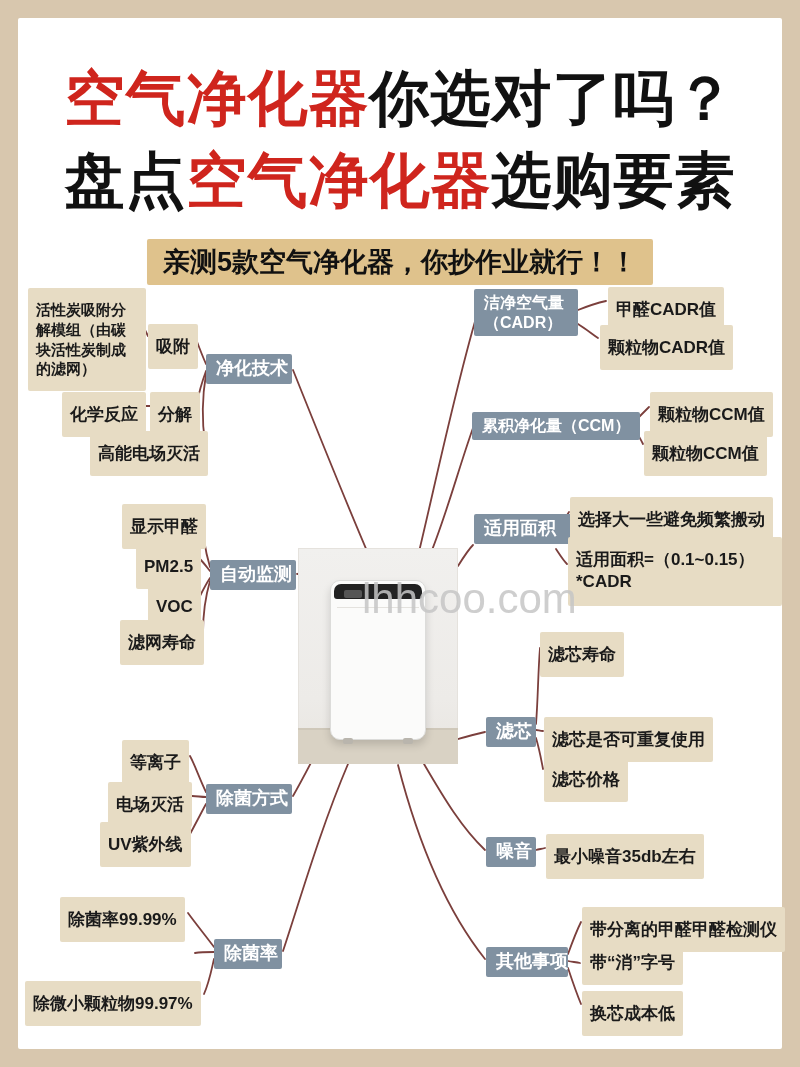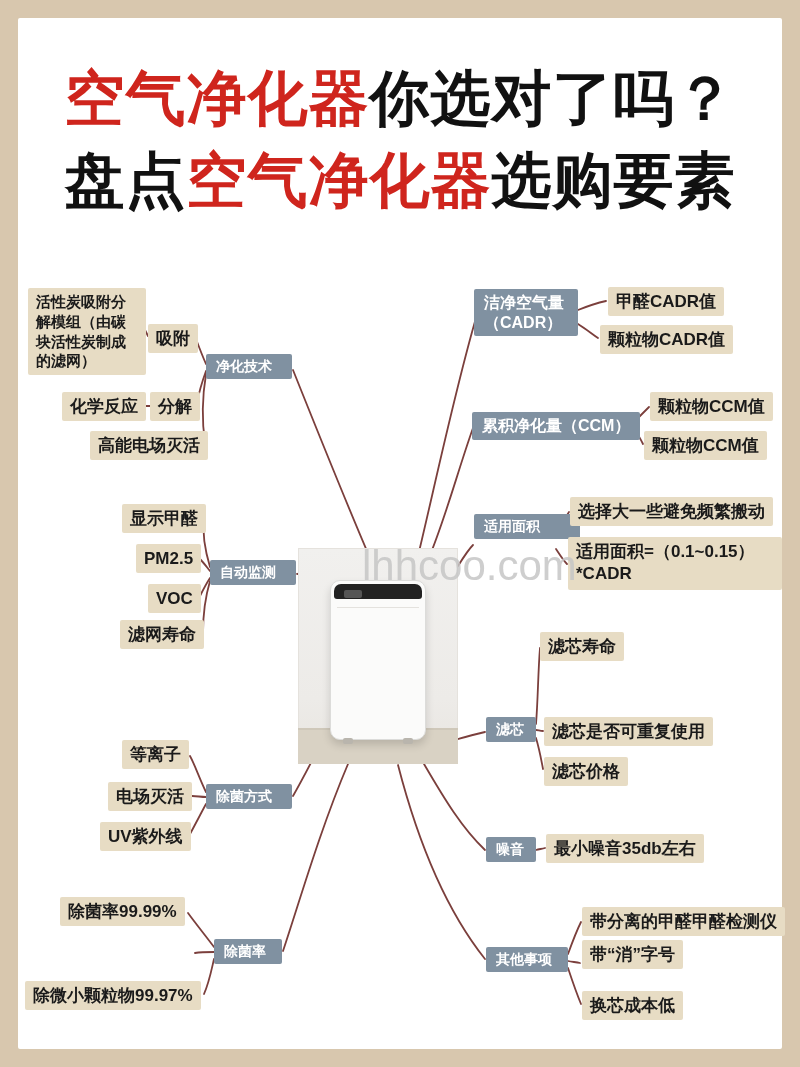--- a/index.html
+++ b/index.html
@@ -29,27 +29,27 @@
   
   .wires{position:absolute;left:0;top:0;z-index:1;}
   .wires path{fill:none;stroke:var(--connector,#7b3f3c);stroke-width:1.8;stroke-linecap:round;}
   
   .branch,.leaf{
     position:absolute;z-index:3;box-sizing:border-box;
     font-weight:bold;border-radius:2px;text-align:left;
   }
   .branch{
     background:var(--branch-bg,#8091a1);color:var(--branch-text,#fff);
-    font-size:14px;padding:4px 10px;white-space:nowrap;line-height:1.22;
+    font-size:18px;padding:4px 10px;white-space:nowrap;line-height:1.22;
   }
   .branch--wrap{white-space:normal;font-size:16px;}
   .branch--small{font-size:16px;}
   .leaf{
     background:var(--leaf-bg,#e7dcc4);color:#1a1a1a;
-    font-size:17px;padding:4px 8px;white-space:nowrap;line-height:1.25;
+    font-size:17px;padding:12px 8px;white-space:nowrap;line-height:1.25;
   }
   .leaf--wrap{white-space:normal;text-align:left;font-size:16px;line-height:1.32;}
   
   .photo{
     position:absolute;left:298px;top:548px;width:160px;height:216px;z-index:2;
     background:linear-gradient(#f1f0ee 0%,#edebe8 70%,#e8e5e0 100%);
     box-shadow:0 0 0 1px #e5e2dd inset;
   }
   .photo-floor{
     position:absolute;left:0;bottom:0;width:100%;height:34px;
@@ -84,20 +84,21 @@
 
 <div class="canvas">
   <div class="content">
 
     <div class="title-line" style="top:50px">
       <span class="title-red">空气净化器</span><span>你选对了吗？</span>
     </div>
     <div class="title-line" style="top:132px">
       <span>盘点</span><span class="title-red">空气净化器</span><span>选购要素</span>
     </div>
+    <div class="banner">亲测5款空气净化器，你抄作业就行！！</div>
 
     <svg class="wires" width="800" height="1067" viewBox="0 0 800 1067" style="left:-18px;top:-18px">
 
       <path d="M370,558 C345,500 315,425 293,370"></path>
       <path d="M368,562 C345,568 320,572 297,574"></path>
       <path d="M330,726 C315,755 305,775 293,796"></path>
       <path d="M348,764 C320,830 300,900 283,951"></path>
       <path d="M418,556 C435,485 455,390 476,318"></path>
       <path d="M428,560 C445,520 458,470 473,428"></path>
       <path d="M458,566 C463,558 468,550 473,545"></path>
@@ -149,21 +150,21 @@
       <div class="purifier">
         <div class="purifier-top">
           <div class="purifier-display"></div>
         </div>
         <div class="purifier-seam"></div>
         <div class="purifier-foot" style="left:12px"></div>
         <div class="purifier-foot" style="right:12px"></div>
       </div>
     </div>
 
-    <div class="watermark" style="left:344px;top:524px">lhhcoo.com</div>
+    <div class="watermark" style="left:344px;top:557px">lhhcoo.com</div>
 
     <div class="leaf leaf--wrap" style="left:10px;top:270px;width:118px;font-size:15px">活性炭吸附分解模组（由碳块活性炭制成的滤网）</div>
     <div class="leaf" style="left:130px;top:306px">吸附</div>
     <div class="branch" style="left:188px;top:336px;width:86px">净化技术</div>
     <div class="leaf" style="left:44px;top:374px">化学反应</div>
     <div class="leaf" style="left:132px;top:374px">分解</div>
     <div class="leaf" style="left:72px;top:413px">高能电场灭活</div>
 
     <div class="leaf" style="left:104px;top:486px">显示甲醛</div>
     <div class="leaf" style="left:118px;top:526px">PM2.5</div>

